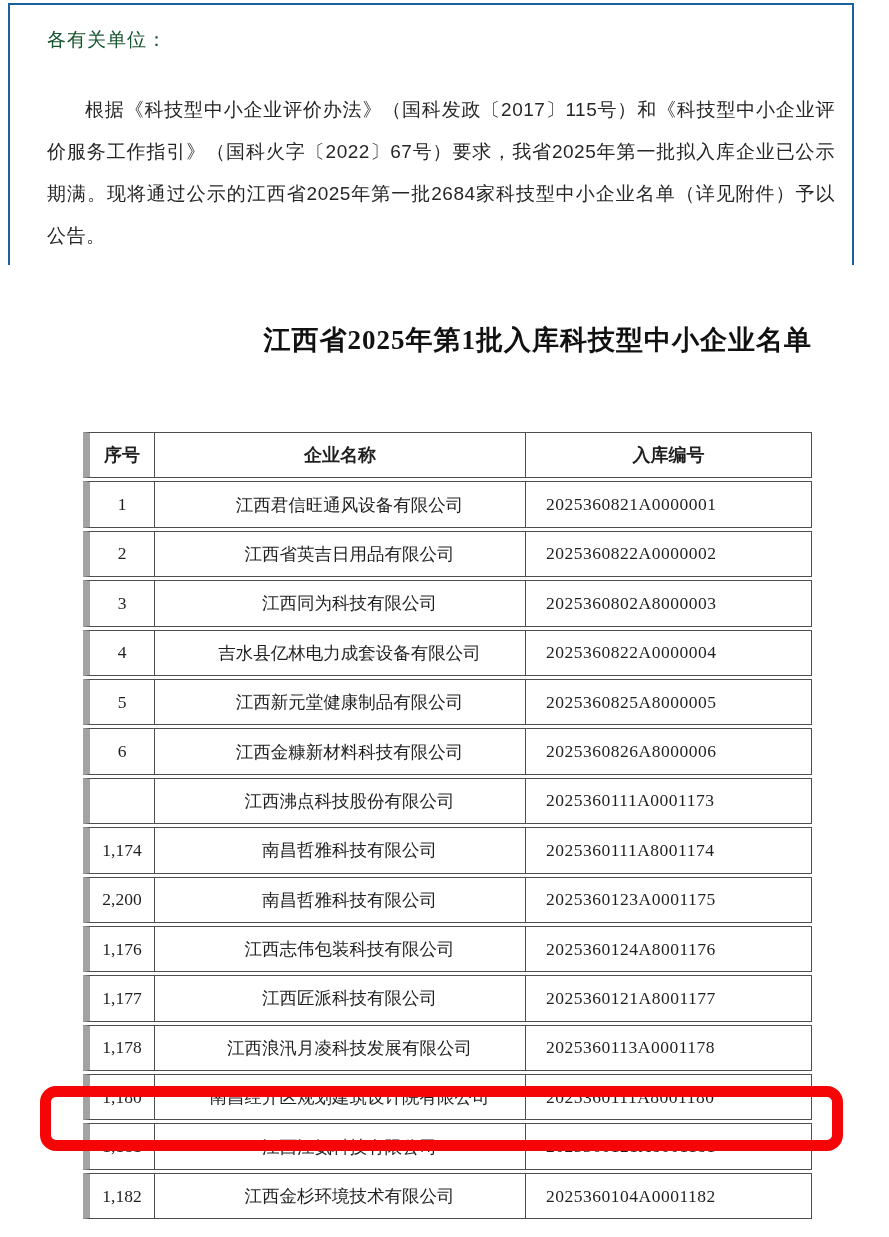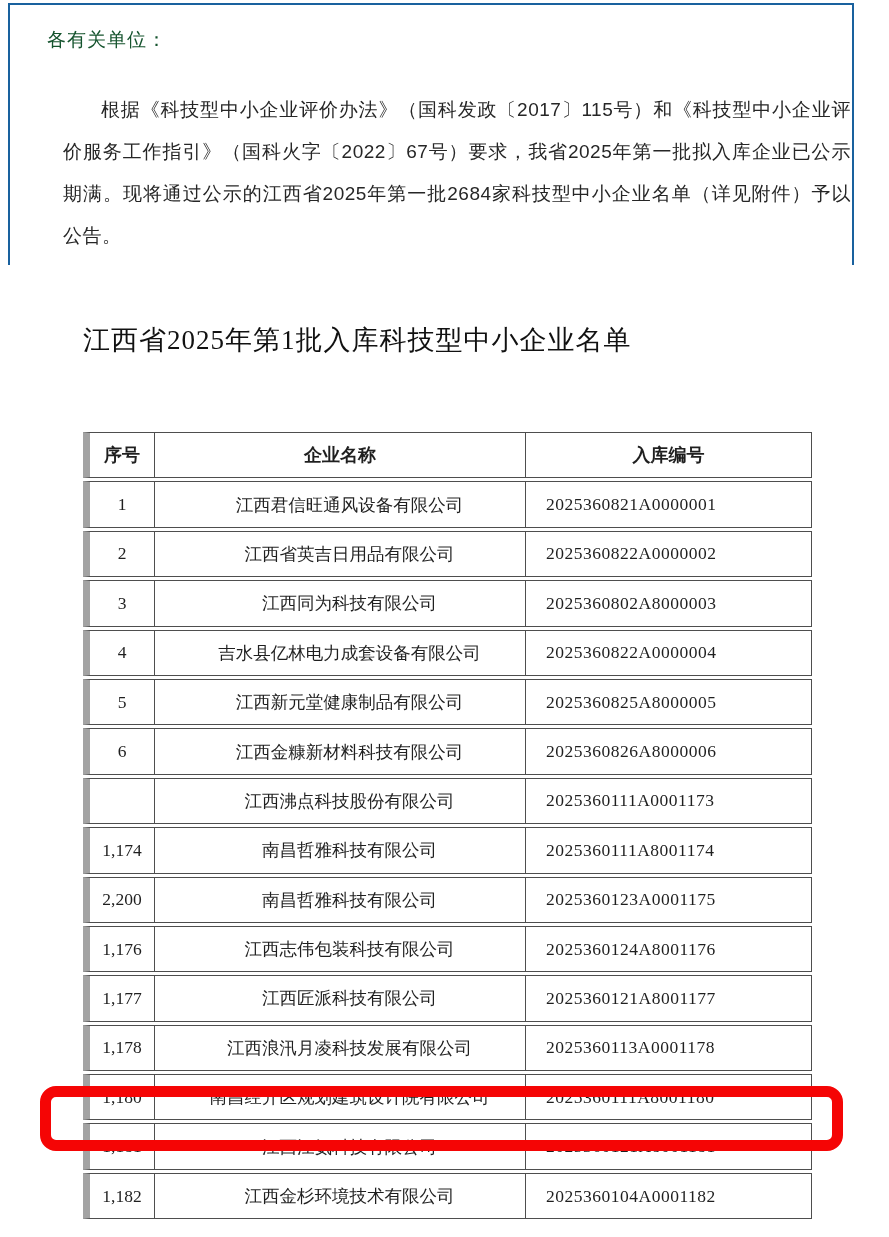--- a/index.html
+++ b/index.html
@@ -12,26 +12,26 @@
     position:absolute;left:8px;top:3px;width:846px;height:262px;
     box-sizing:border-box;border:2px solid #19619e;border-bottom:none;
   }
   .salutation{
     position:absolute;left:37px;top:22px;
     font-size:19px;color:#14532d;letter-spacing:1px;
   }
   .notice-body{
     position:absolute;left:37px;top:84px;width:788px;
     font-size:19px;line-height:42px;text-indent:2em;
-    color:#262626;letter-spacing:0.5px;text-align:justify;margin-left:16px;
+    color:#262626;letter-spacing:0.5px;text-align:justify;
   }
   
   .table-title{
     position:absolute;left:83px;top:322px;width:729px;
-    text-align:left;font-size:27px;font-weight:normal;
+    text-align:right;font-size:27px;font-weight:bold;
     font-family:"Liberation Serif","DejaVu Serif",serif;color:#111111;
     letter-spacing:1px;
   }
   
   table.company{
     position:absolute;left:83px;top:429px;width:729px;
     border-collapse:separate;border-spacing:0 3px;
     font-family:"Liberation Serif","DejaVu Serif",serif;color:#1f1f1f;
     table-layout:fixed;
   }

